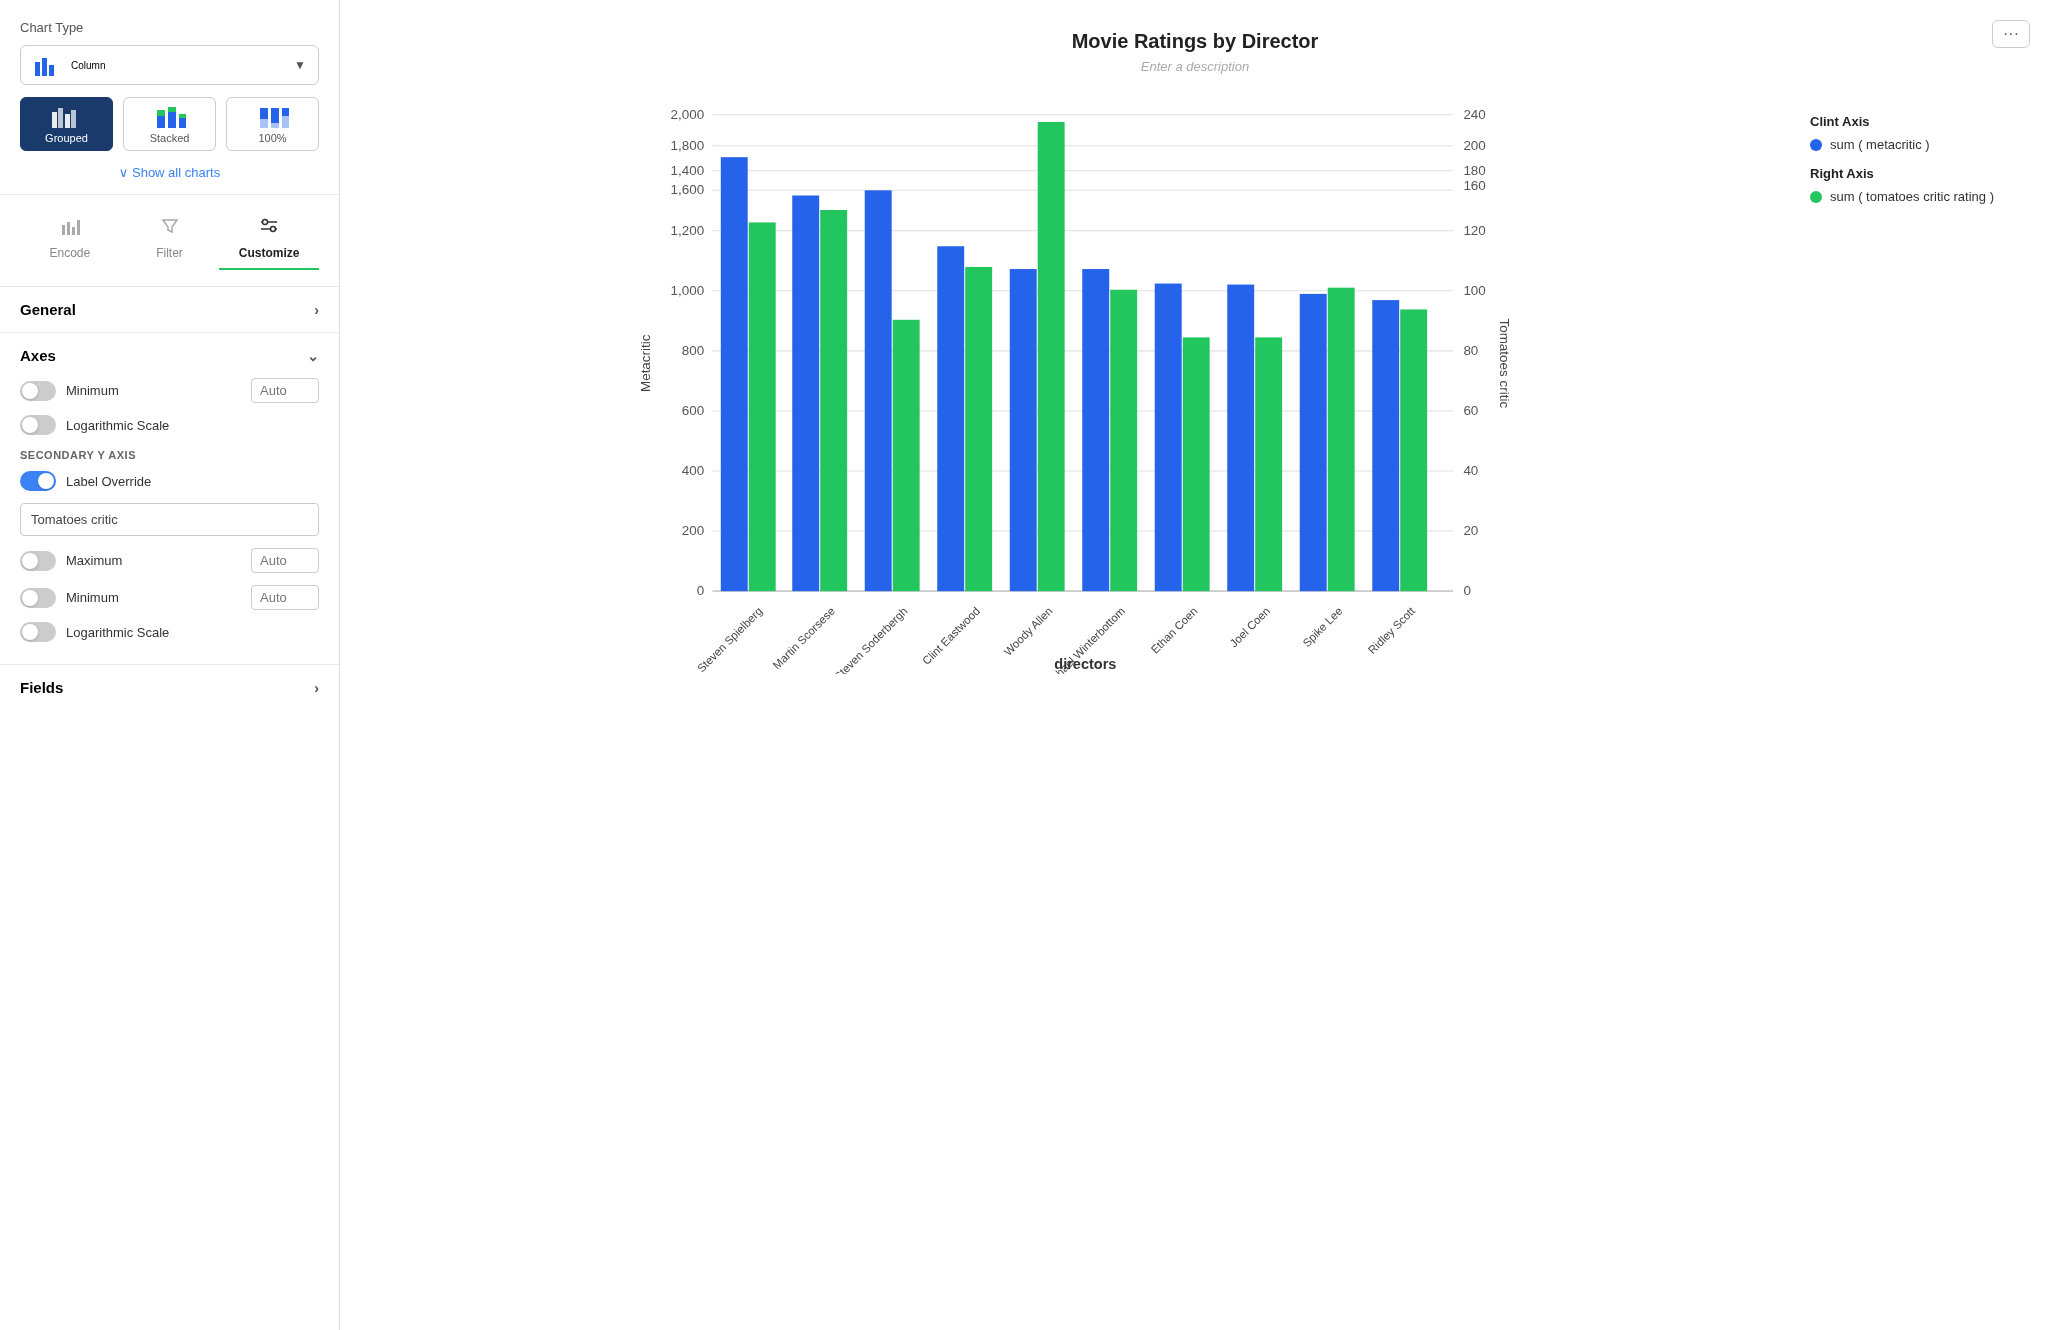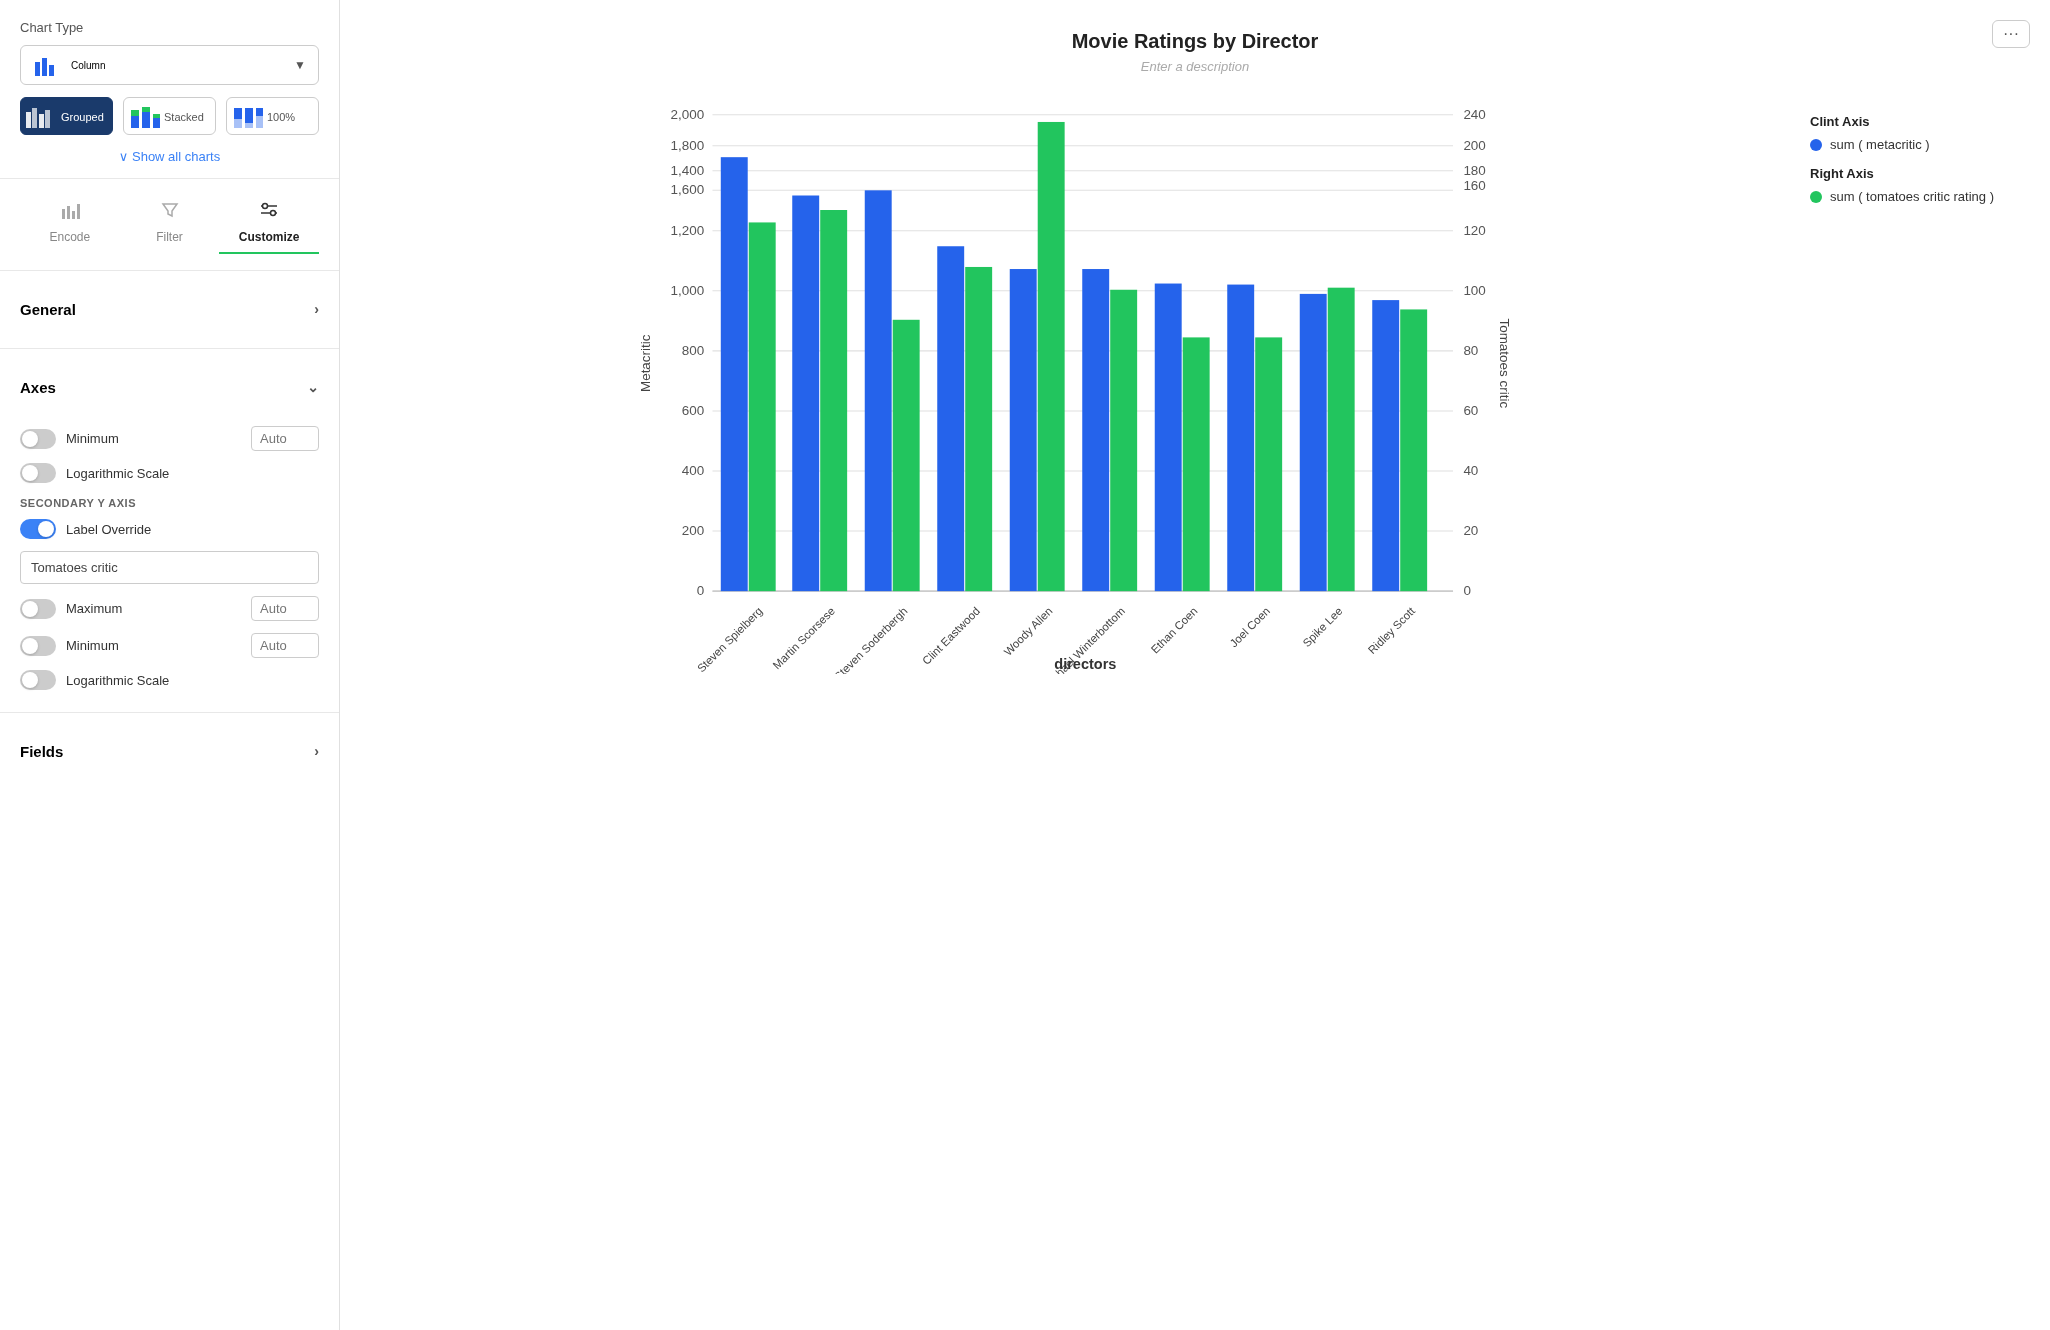--- a/index.html
+++ b/index.html
@@ -51,25 +51,25 @@
     
     .chart-styles {
       display: flex;
       gap: 10px;
       padding: 0 20px 10px;
     }
     .chart-style-btn {
       flex: 1;
       border: 1px solid #ccc;
       border-radius: 6px;
-      padding: 8px 4px 6px;
+      padding: 8px 20px 6px;
       cursor: pointer;
       background: #fff;
       display: flex;
-      flex-direction: row;
+      flex-direction: column;
       align-items: center;
       gap: 4px;
       font-size: 11px;
       color: #555;
     }
     .chart-style-btn.active {
       background: #1a3a6b;
       border-color: #1a3a6b;
       color: #fff;
     }
@@ -119,22 +119,22 @@
     }
     .tab-icon {
       font-size: 18px;
       color: inherit;
     }
 
     
     .section-header {
       display: flex;
       justify-content: space-between;
-      align-items: flex-start;
-      padding: 30px 20px;
+      align-items: center;
+      padding: 14px 20px;
       cursor: pointer;
       font-size: 15px;
       font-weight: 600;
       border-top: 1px solid #e8e8e8;
     }
     .section-chevron {
       font-size: 14px;
       color: #555;
     }
 

